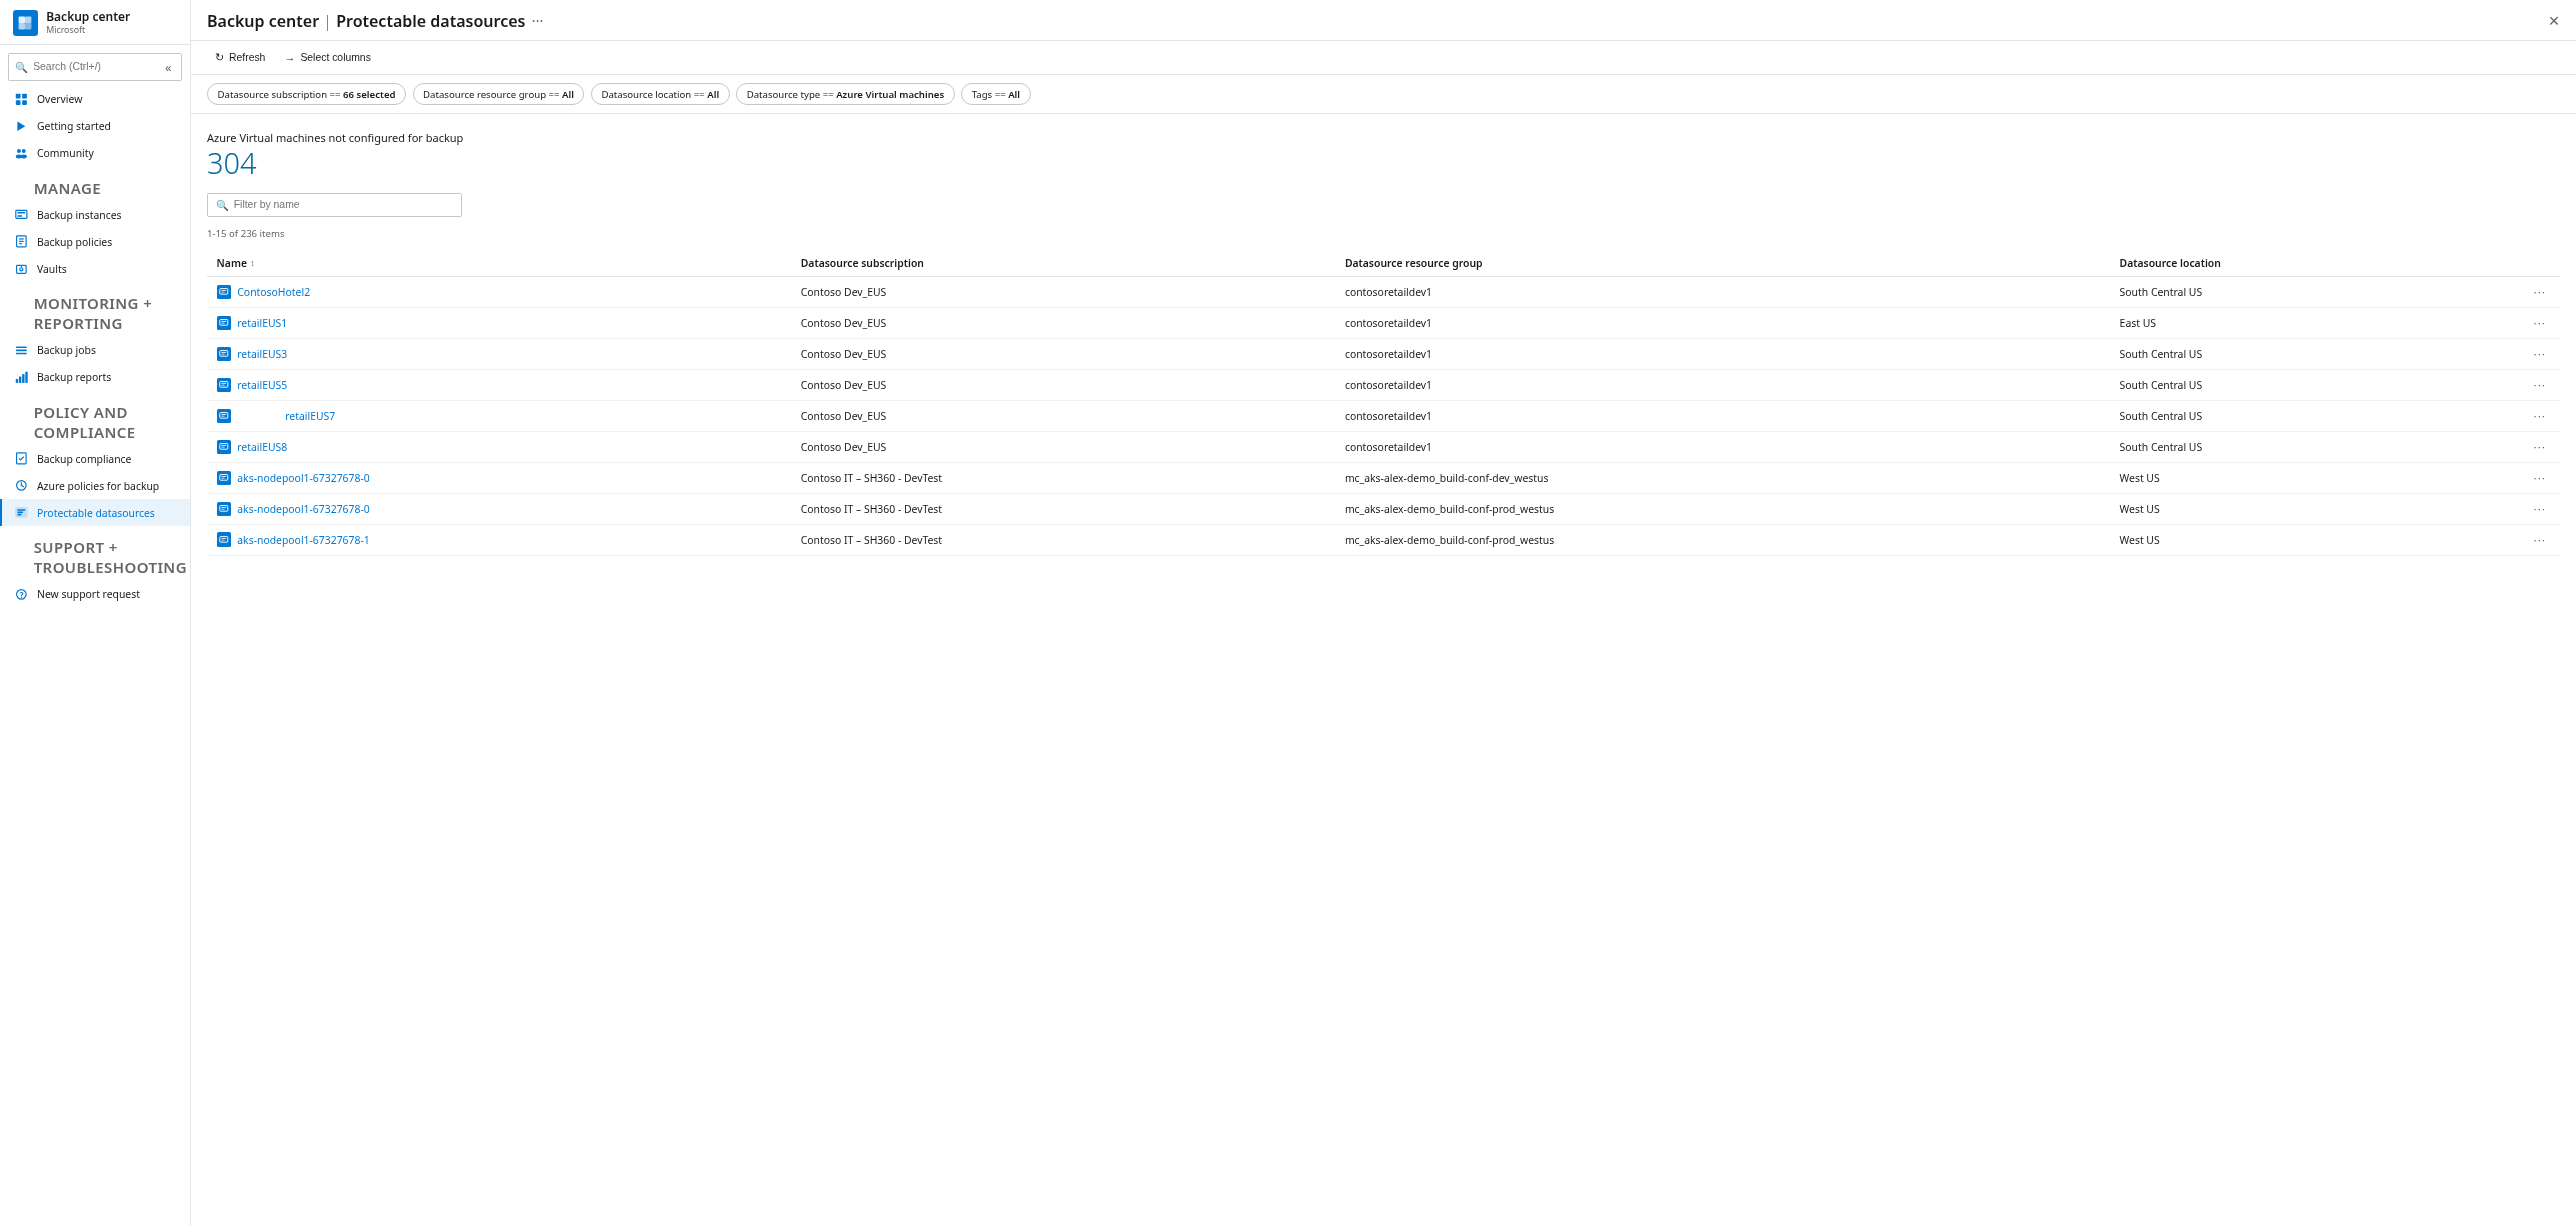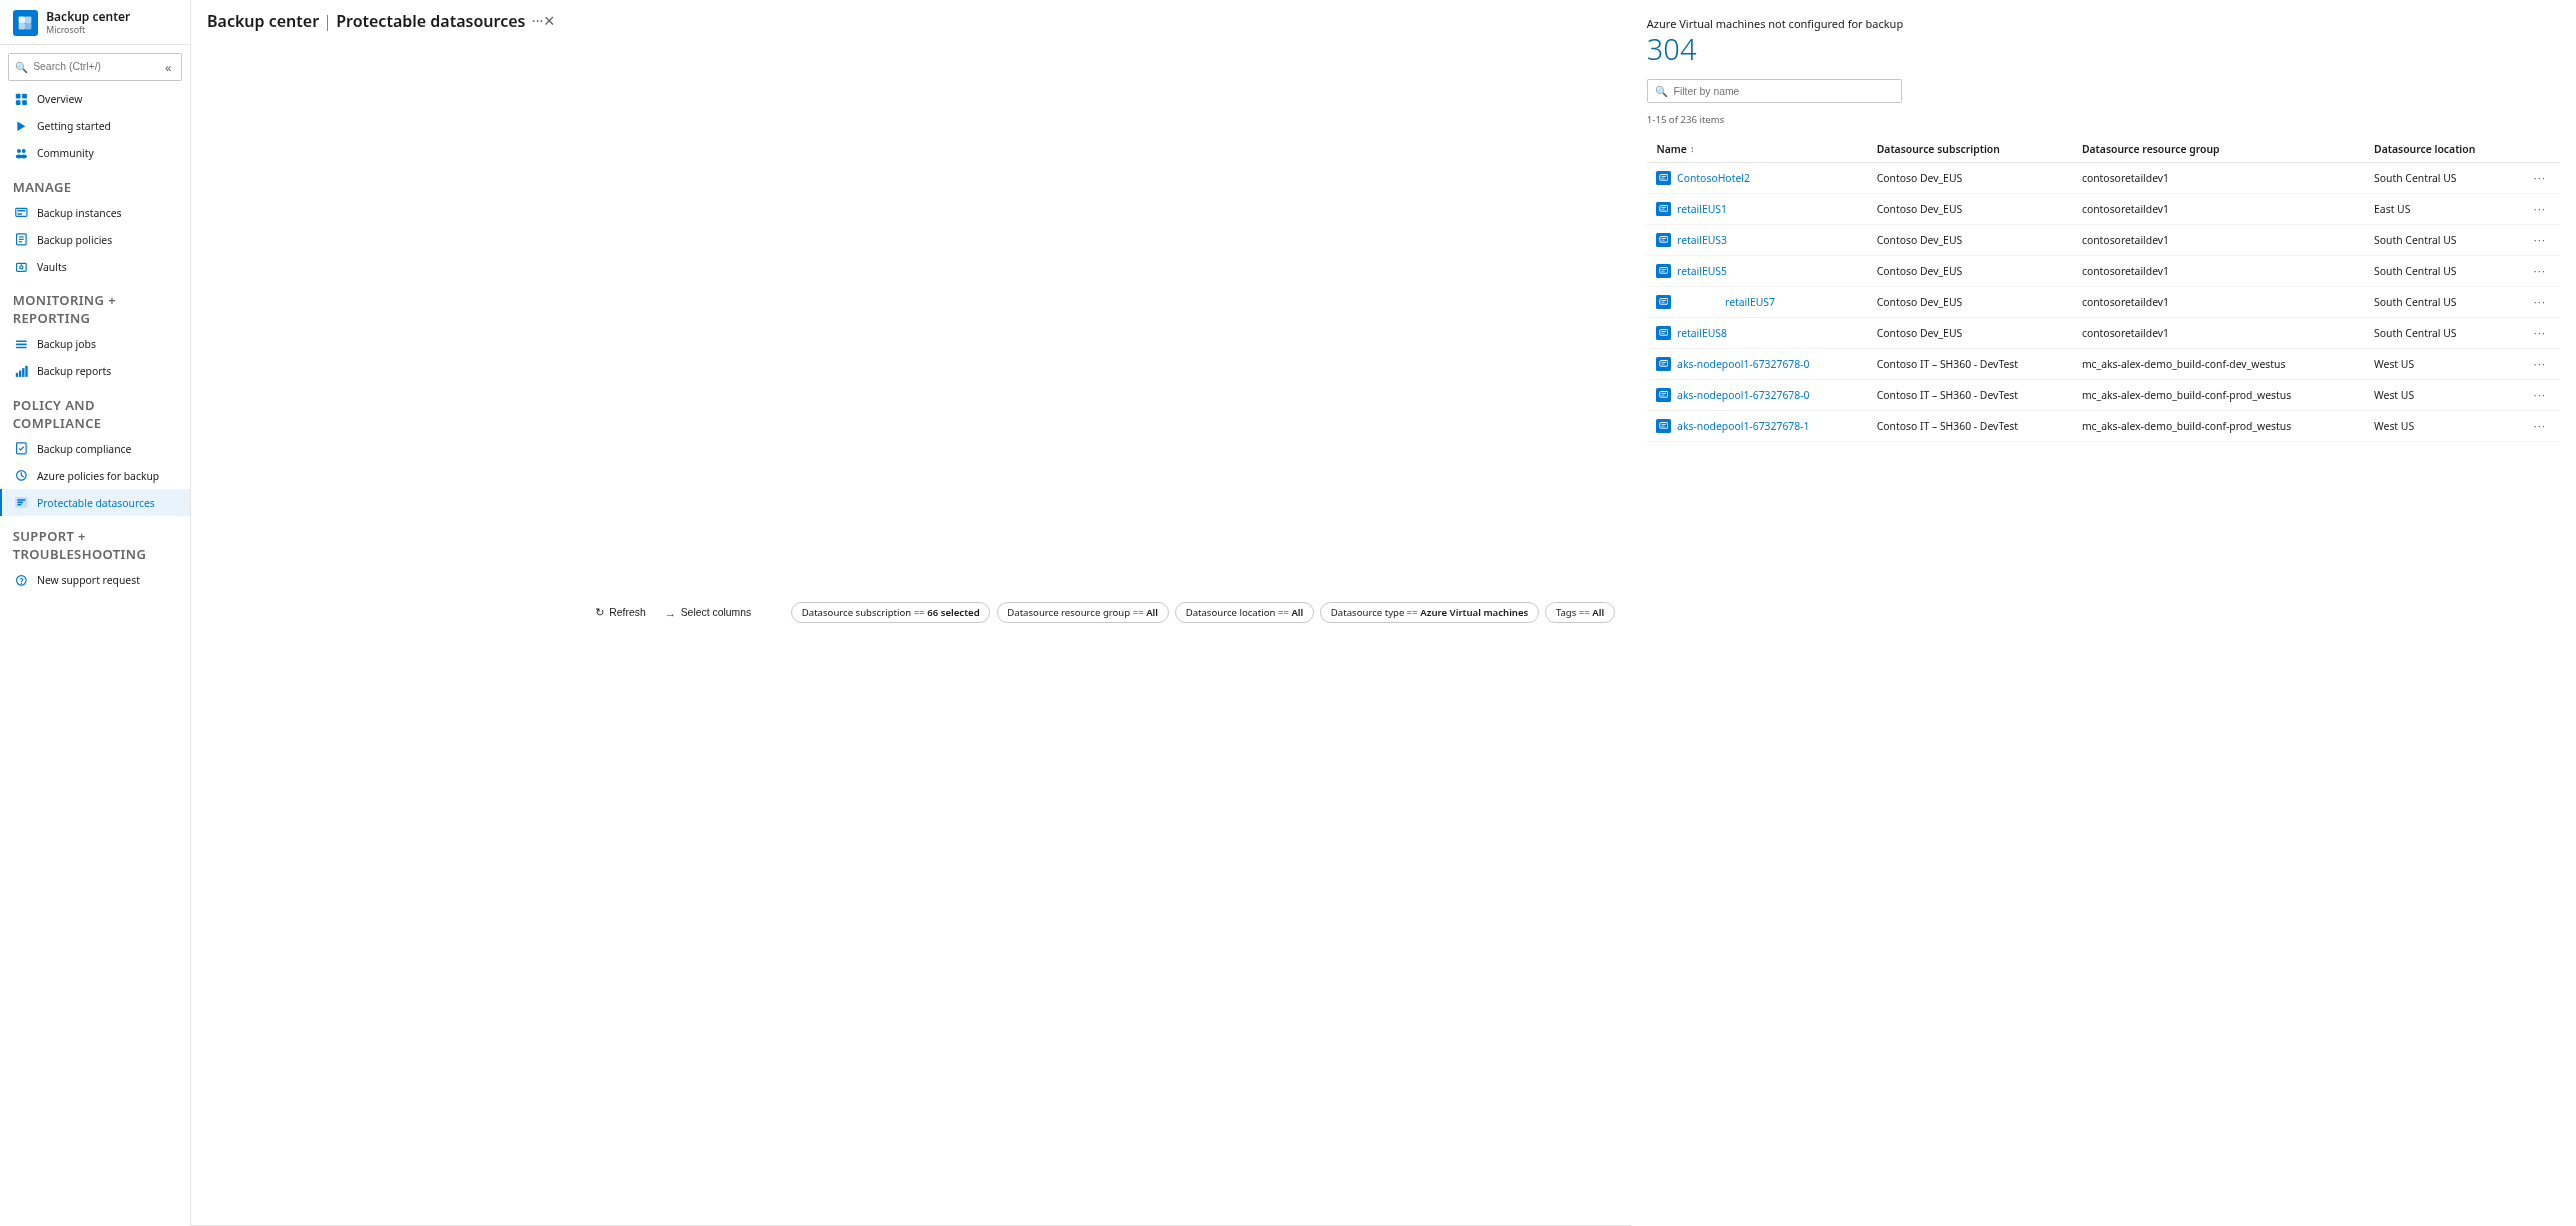--- a/index.html
+++ b/index.html
@@ -55,30 +55,31 @@
       font-size: 10.4px;
       border-left: 2.4px solid transparent;
     }
     .nav-item.active {
       background: #e8f3fb;
       border-left-color: #0078d4;
       color: #0078d4;
     }
     .nav-section-label {
       padding: 11px 12.7px 3.2px 12.7px;
-      font-size: 13px; font-weight: 600; color: #666; text-transform: uppercase;
+      font-size: 15px; font-weight: 600; color: #666; text-transform: uppercase;
       letter-spacing: 0.4px;
+      margin-left: 21px;
     }
     .nav-icon {
       width: 14.3px; height: 14.3px; display: flex; align-items: center; justify-content: center;
       font-size: 11px; flex-shrink: 0;
     }
 
     
-    .main { flex: 1; display: flex; overflow: hidden; }
+    .main { flex: 1; display: flex; flex-direction: column; overflow: hidden; }
 
     .main-header {
       padding: 9.6px 16px 8px 16px;
       border-bottom: 0.8px solid #e5e5e5;
       display: flex; flex-direction: column; gap: 3.2px;
     }
     .page-title-row { display: flex; align-items: center; justify-content: space-between; }
     .close-btn { cursor: pointer; font-size: 14.3px; color: #666; }
 
     .toolbar {

